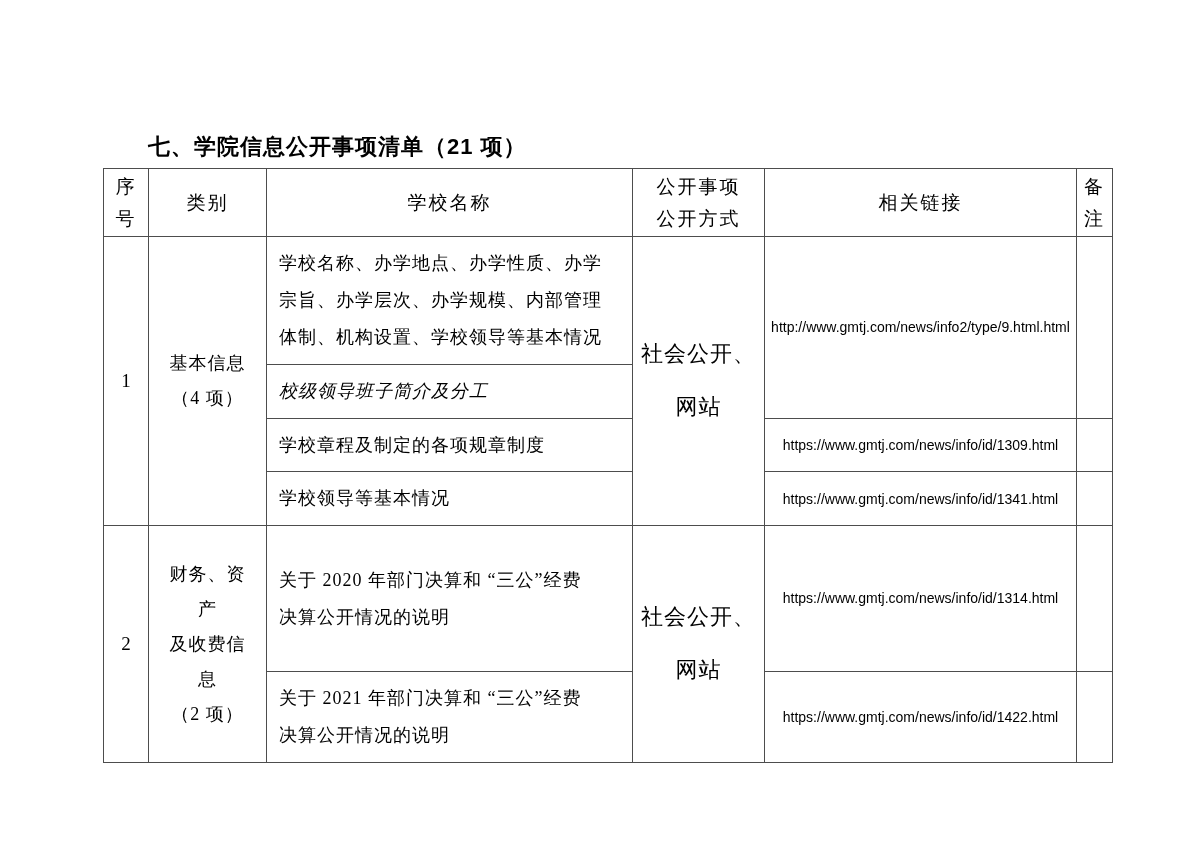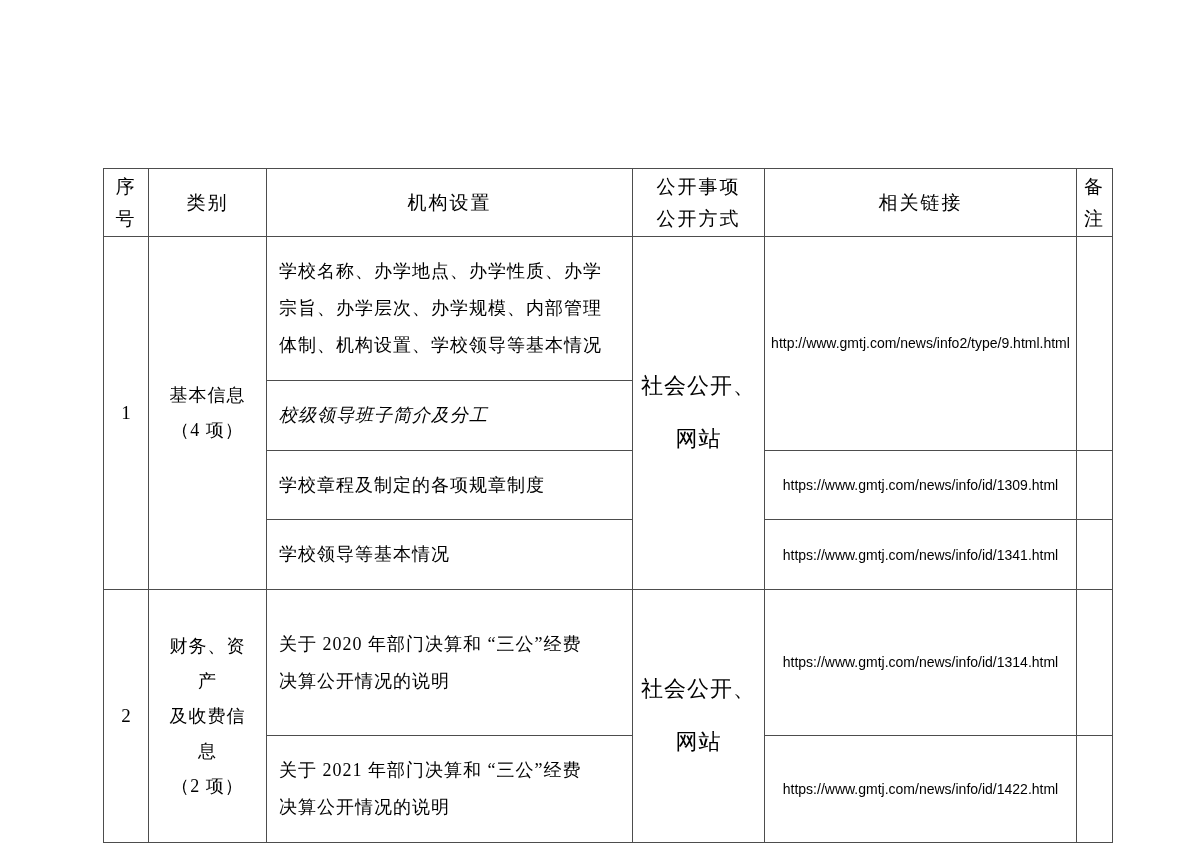--- a/index.html
+++ b/index.html
@@ -66,21 +66,21 @@
     vertical-align: middle;
     padding: 0 20px;
   }
   .item {
     font-size: 18px;
     line-height: 2.05;
     letter-spacing: 1px;
     white-space: pre-line;
     text-align: left;
     vertical-align: middle;
-    padding: 16px 12px;
+    padding: 8px 12px;
   }
   .scope {
     font-size: 22px;
     line-height: 2.4;
     letter-spacing: 1px;
     white-space: pre-line;
     text-align: center;
     vertical-align: middle;
   }
   .link {
@@ -93,37 +93,38 @@
     word-break: break-all;
     padding: 0 6px;
   }
   .note { vertical-align: middle; }
 </style>
 </head>
 <body>
 
 <div class="page">
 
+  <div class="doc-title">七、学院信息公开事项清单（21 项）</div>
 
   <table class="disclosure">
     <colgroup>
       <col style="width:45px">
       <col style="width:118px">
       <col style="width:366px">
       <col style="width:132px">
       <col style="width:312px">
       <col style="width:36px">
     </colgroup>
 
     <tbody>
         <tr class="r-head">
       <th class="head">序
 号</th>
       <th class="head">类别</th>
-      <th class="head">机构设置</th>
+      <th class="head">学校名称</th>
       <th class="head">公开事项
 公开方式</th>
       <th class="head">相关链接</th>
       <th class="head">备
 注</th>
     </tr>
 
     <tr class="r-g1-1">
       <td class="idx" rowspan="4">1</td>
       <td class="cat" rowspan="4">基本信息

